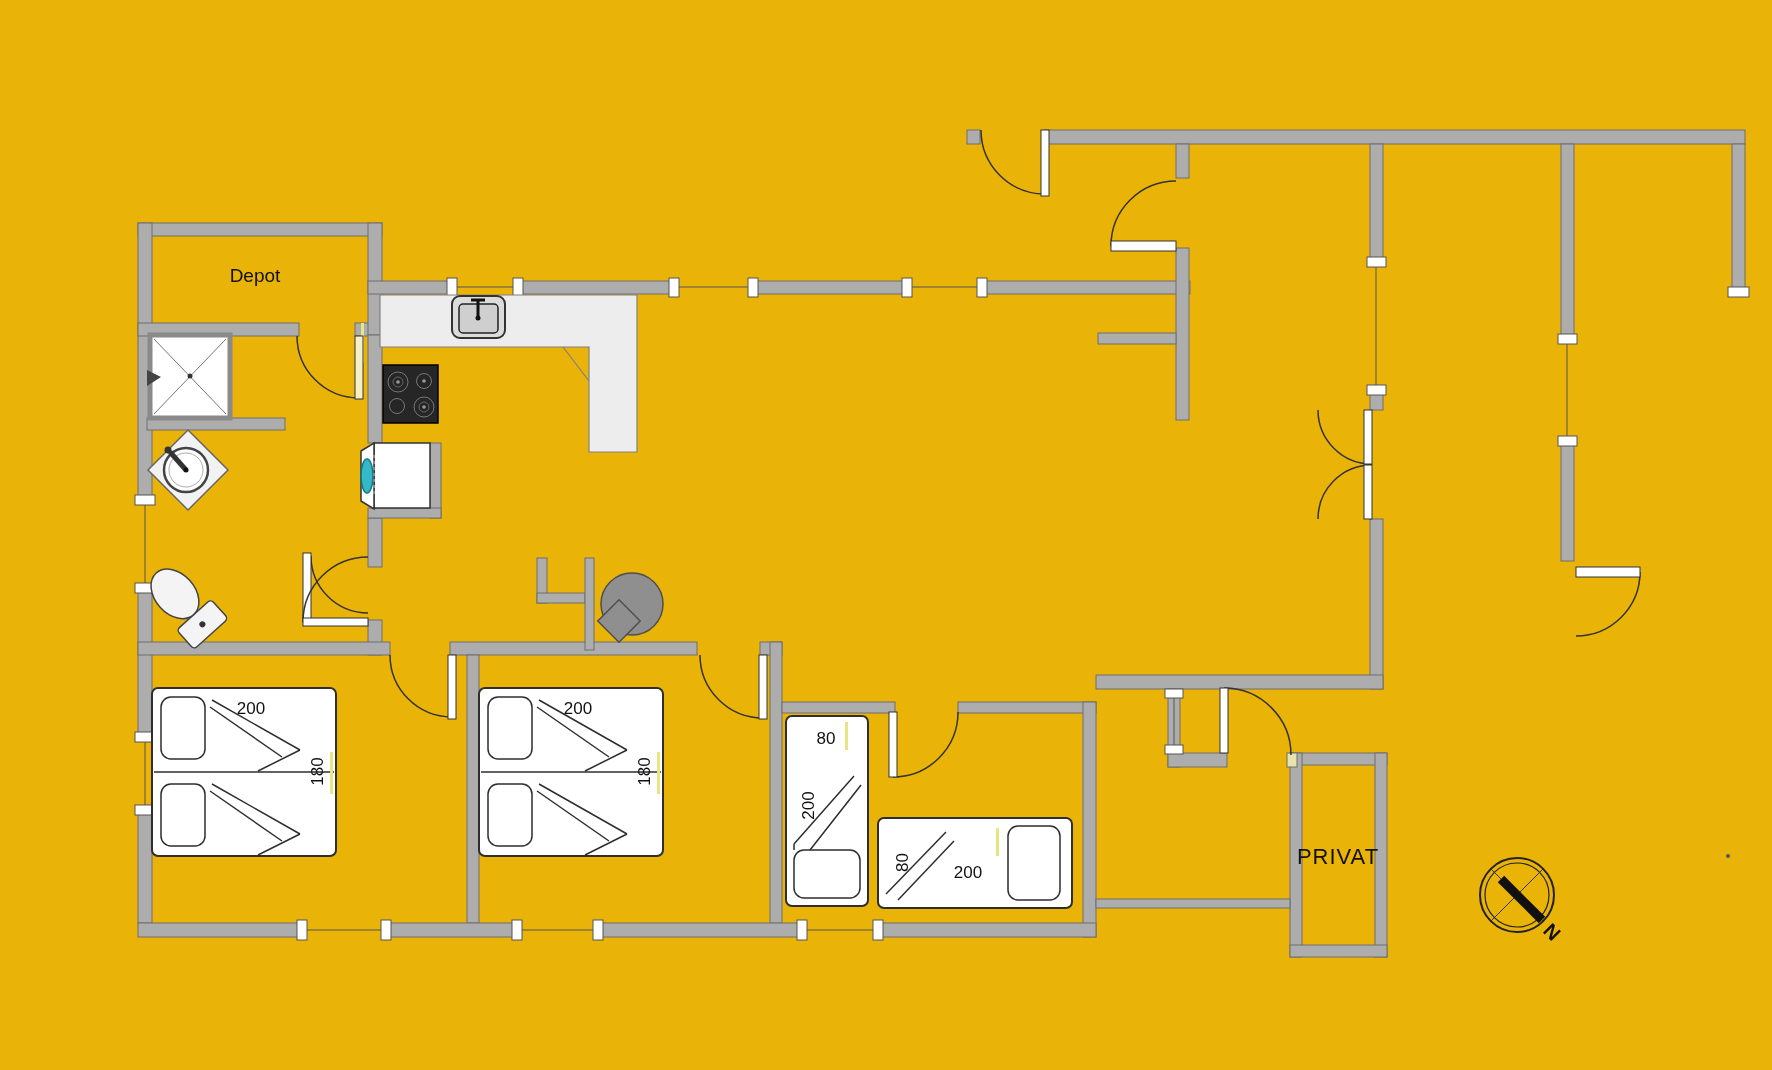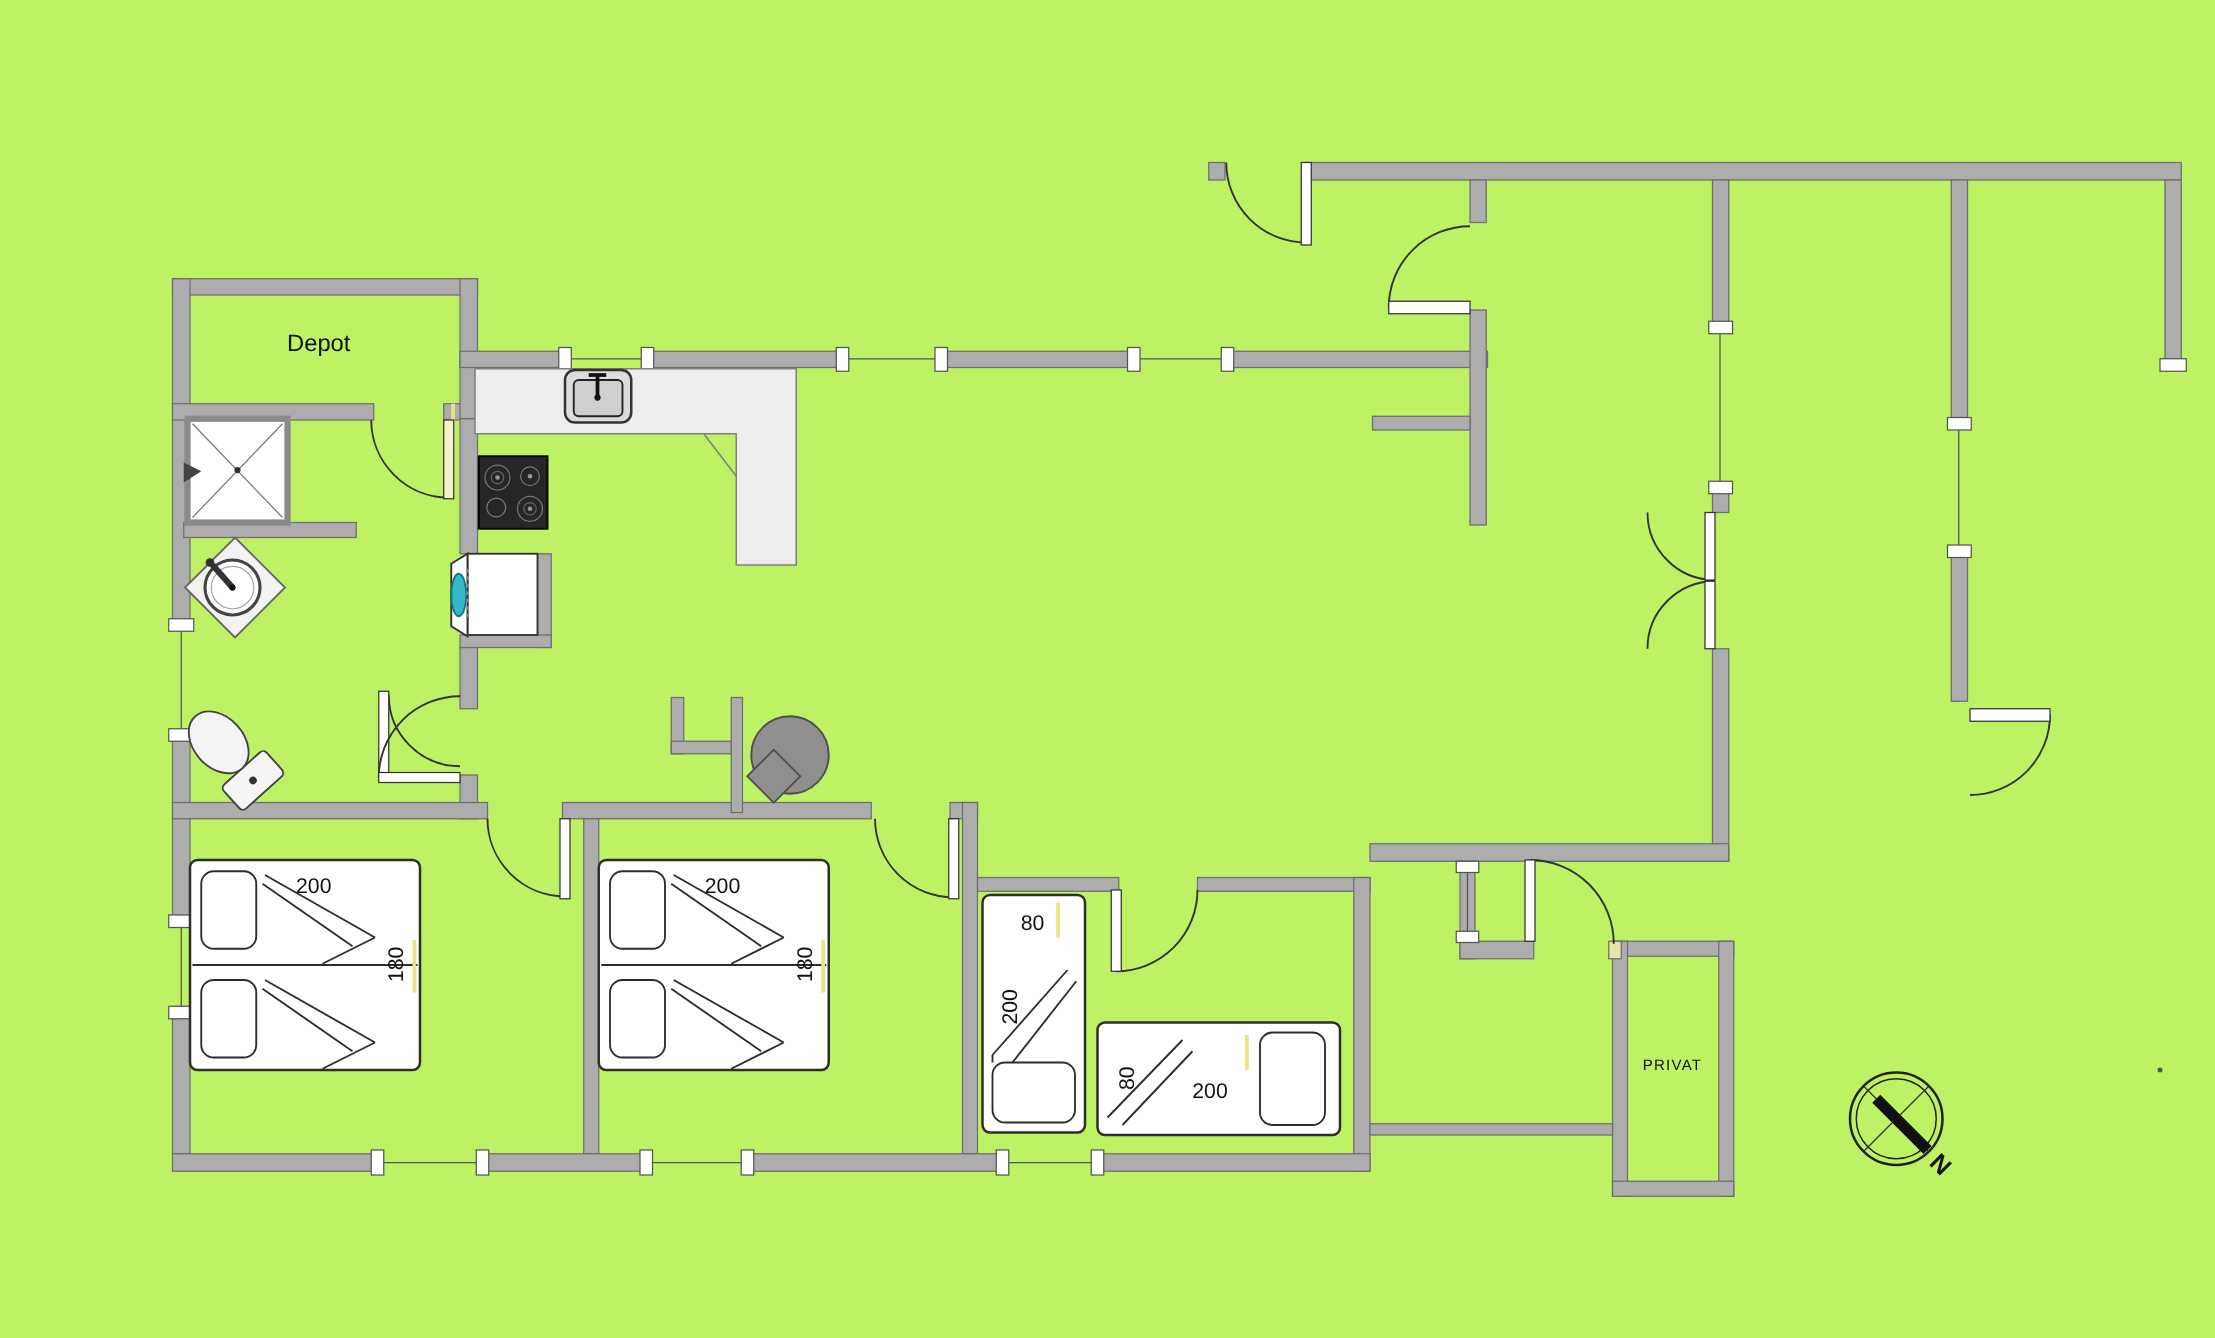--- a/index.html
+++ b/index.html
@@ -1,28 +1,28 @@
 <!DOCTYPE html>
 <html><head>
 <meta charset="utf-8">
 <style>
   html,body{margin:0;padding:0;background:#fff;}
   #plan{
-    position:relative;width:1772px;height:1070px;background:#bef264;
+    position:relative;width:1772px;height:1070px;background:#eab308;
     font-family:"Liberation Sans", sans-serif;overflow:hidden;
   }
   #plan svg{position:absolute;left:0;top:0;}
   .lbl{
     position:absolute;color:#111;font-family:"Liberation Sans",sans-serif;
     text-align:center;white-space:nowrap;line-height:1;
   }
   .lbl.rot90{transform:rotate(-90deg);transform-origin:center center;}
   .depot{font-size:19px;width:90px;}
   .dim{font-size:17px;width:48px;}
-  .privat{font-size:12px;width:84px;letter-spacing:1px;}
+  .privat{font-size:22px;width:84px;letter-spacing:1px;}
   .north{font-size:20px;font-weight:bold;width:28px;transform:rotate(45deg);}
 </style>
 </head>
 <body>
 
 <div id="plan">
 
 <svg width="1772" height="1070" viewBox="0 0 1772 1070">
 
   <g fill="#adadad" stroke="#6e6e6e" stroke-width="1">

